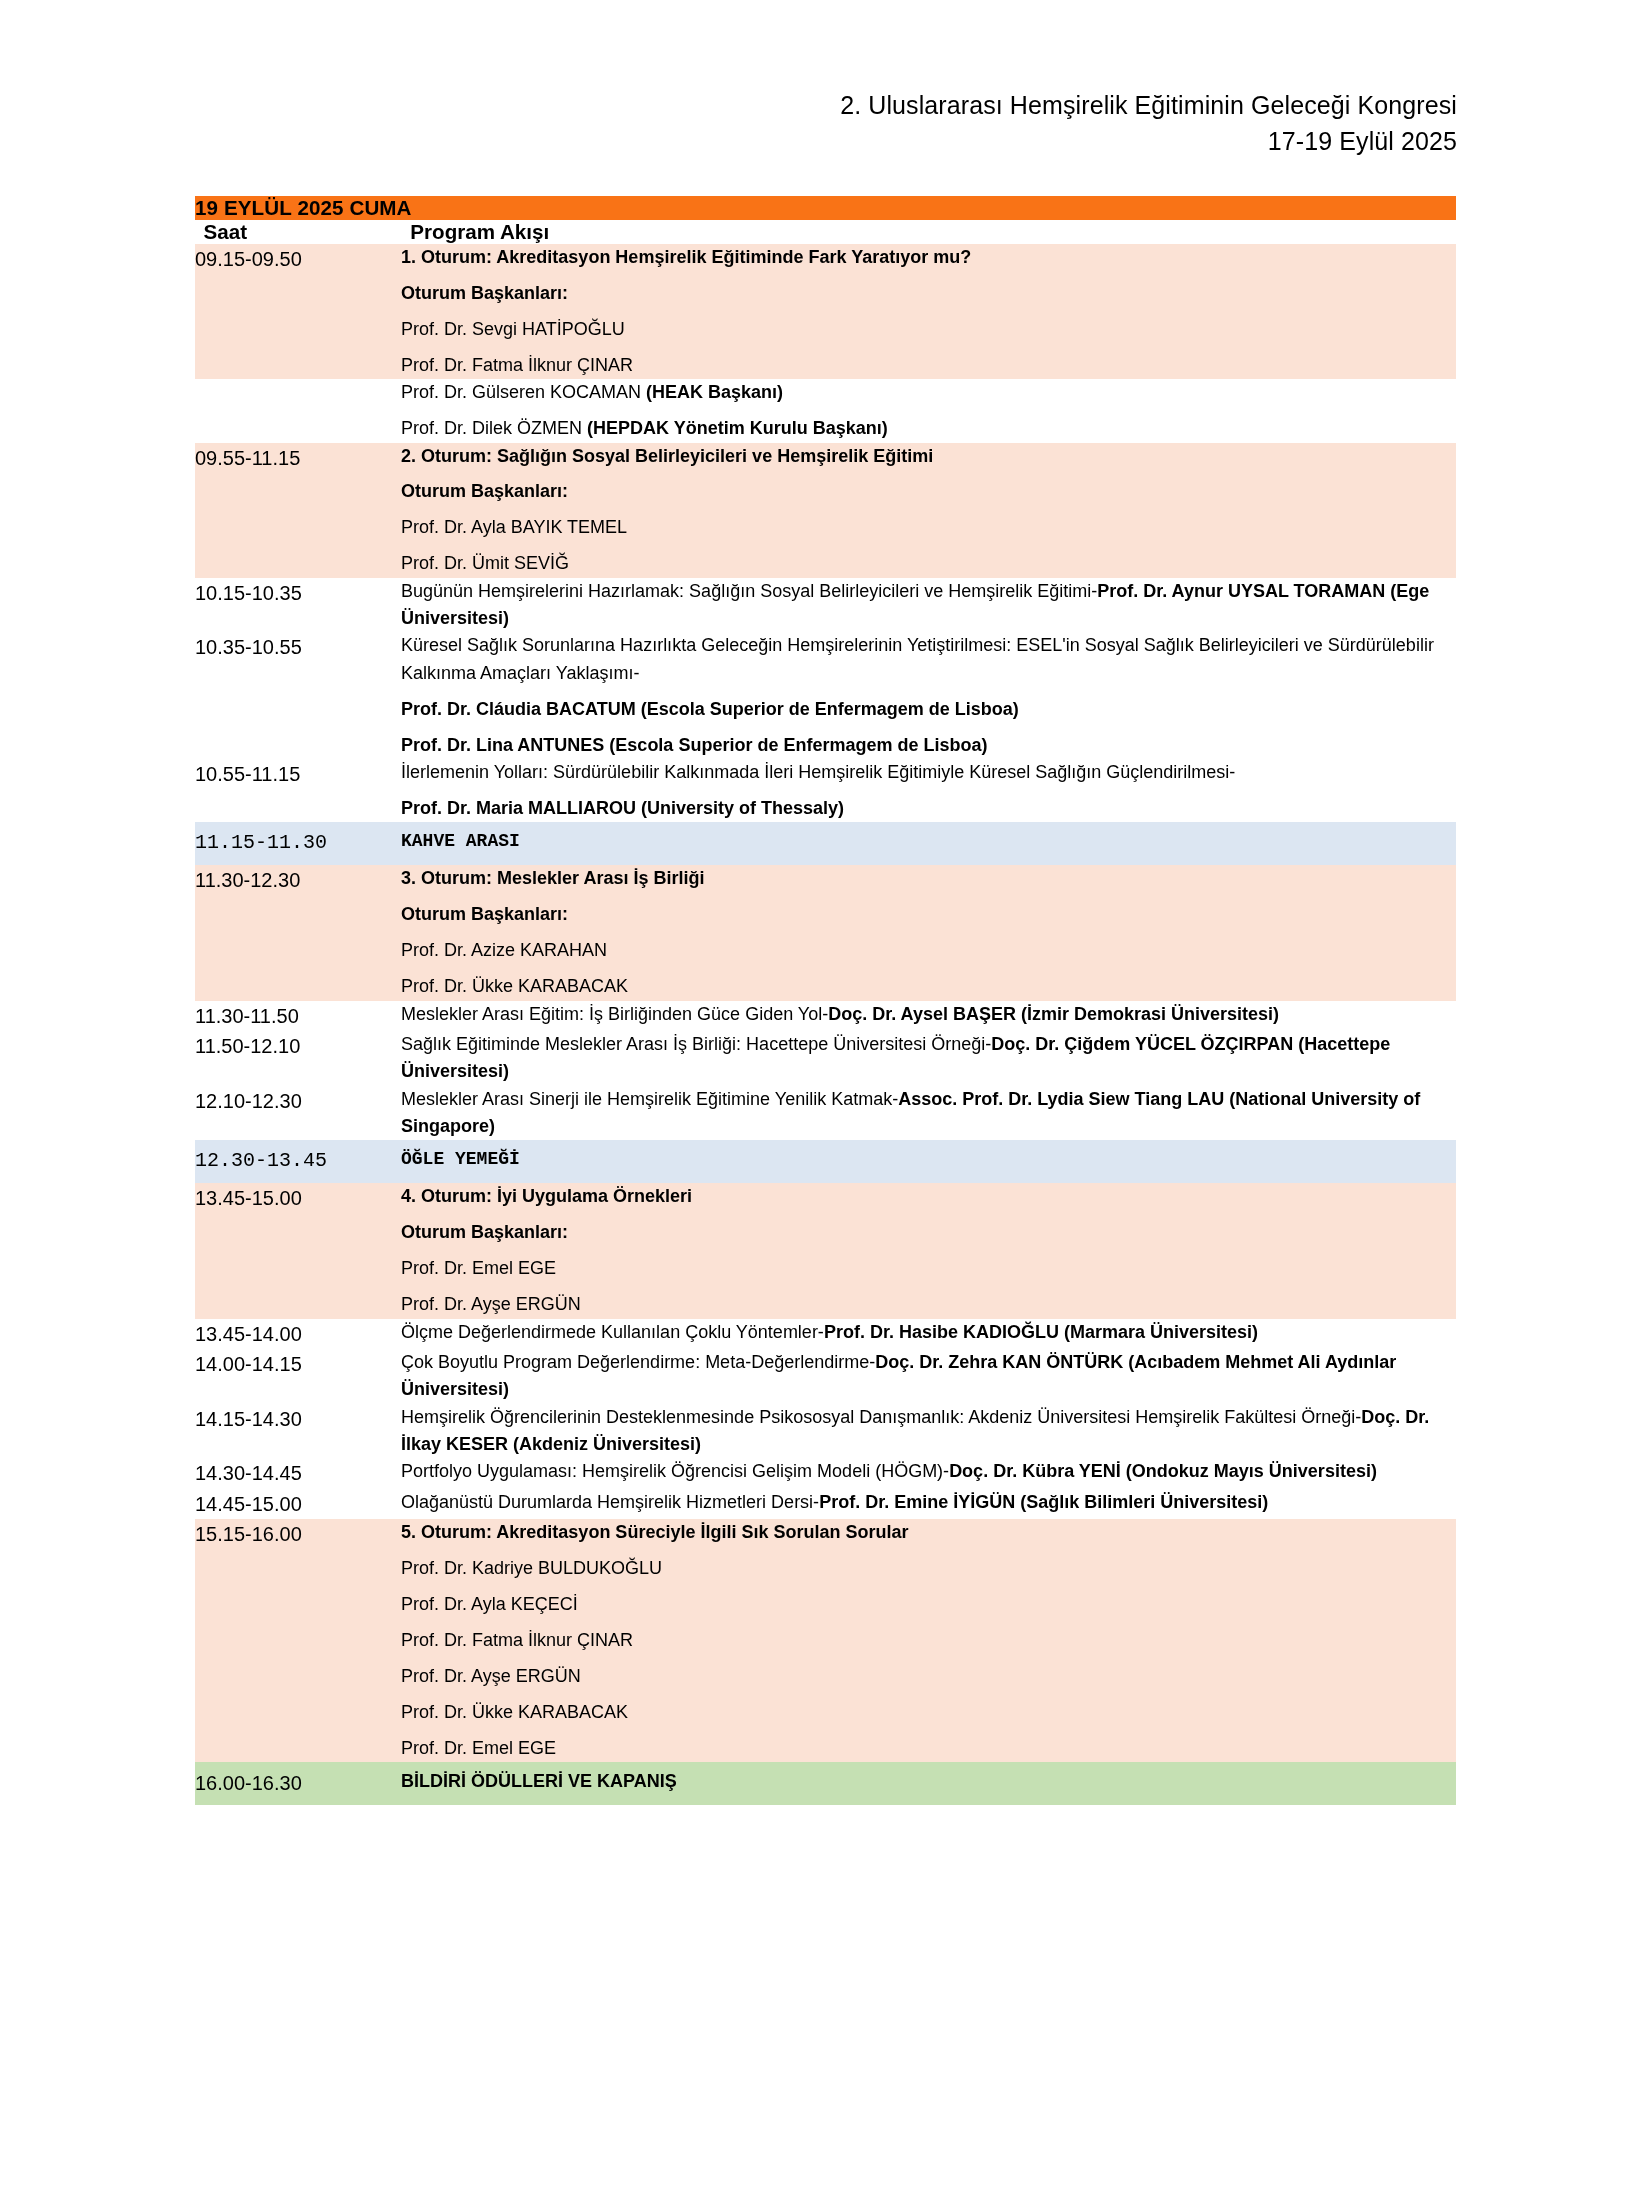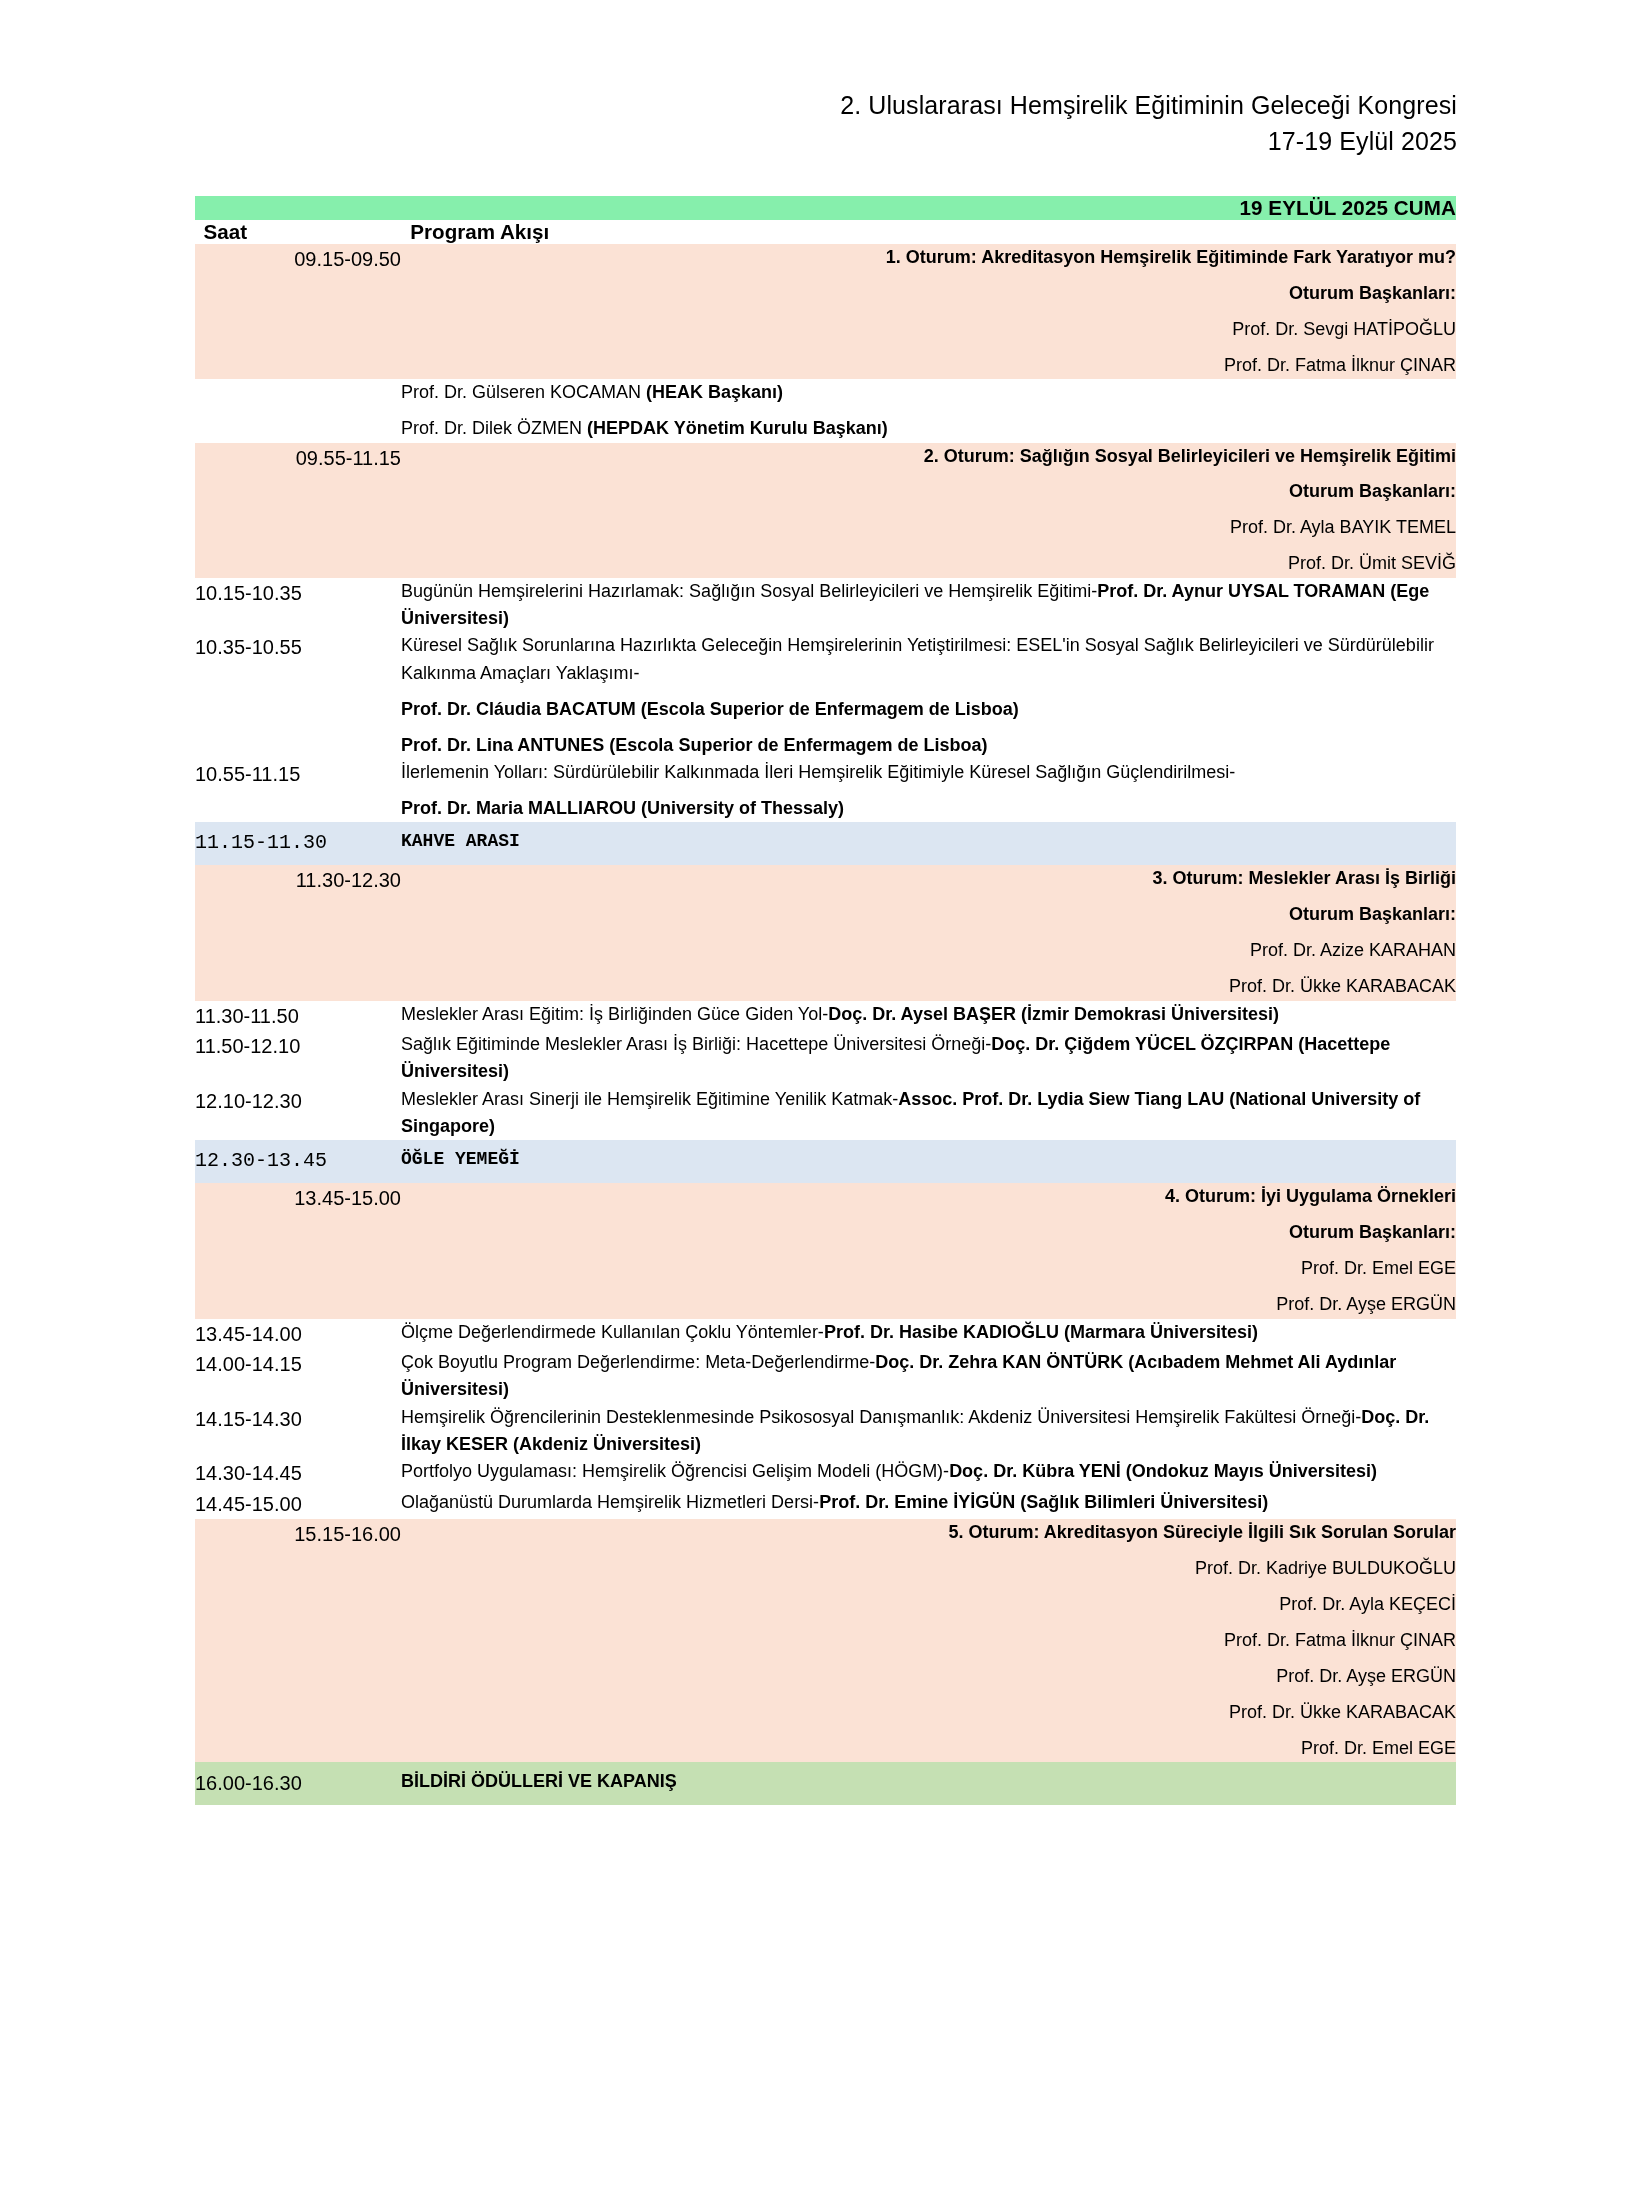--- a/index.html
+++ b/index.html
@@ -49,22 +49,22 @@
   .schedule col.c-time { width: 206px; }
   .schedule col.c-prog { width: 1055px; }
 
   .schedule td, .schedule th {
     vertical-align: top;
     padding: 0;
     border: none;
   }
 
   .banner-cell {
-    background: #86efac;
-    text-align: right;
+    background: #f97316;
+    text-align: left;
     font-weight: bold;
     font-size: 20.6px;
     padding: 7.3px 0 8.6px 0;
     letter-spacing: 0.1px;
   }
 
   .col-head {
     font-weight: bold;
     font-size: 20.6px;
     padding: 7.3px 0 7.3px 0;
@@ -83,21 +83,21 @@
     font-size: 18px;
     line-height: 1.52;
   }
   .cell-prog p {
     margin: 0;
     padding: 0 0 8.6px 0;
   }
   .cell-prog p:last-child { padding-bottom: 0; }
 
   
-  tr.fill-session td { background: #FBE2D5; text-align: right; }
+  tr.fill-session td { background: #FBE2D5; }
   tr.fill-break   td { background: #DCE6F2; font-family: Liberation Mono, monospace; }
   tr.fill-close   td { background: #C5E0B3; }
   tr.fill-plain   td { background: #ffffff; }
 
   .b { font-weight: bold; }
 
   
   tr.compact .cell-time,
   tr.compact .cell-prog {
     padding-top: 6px;

